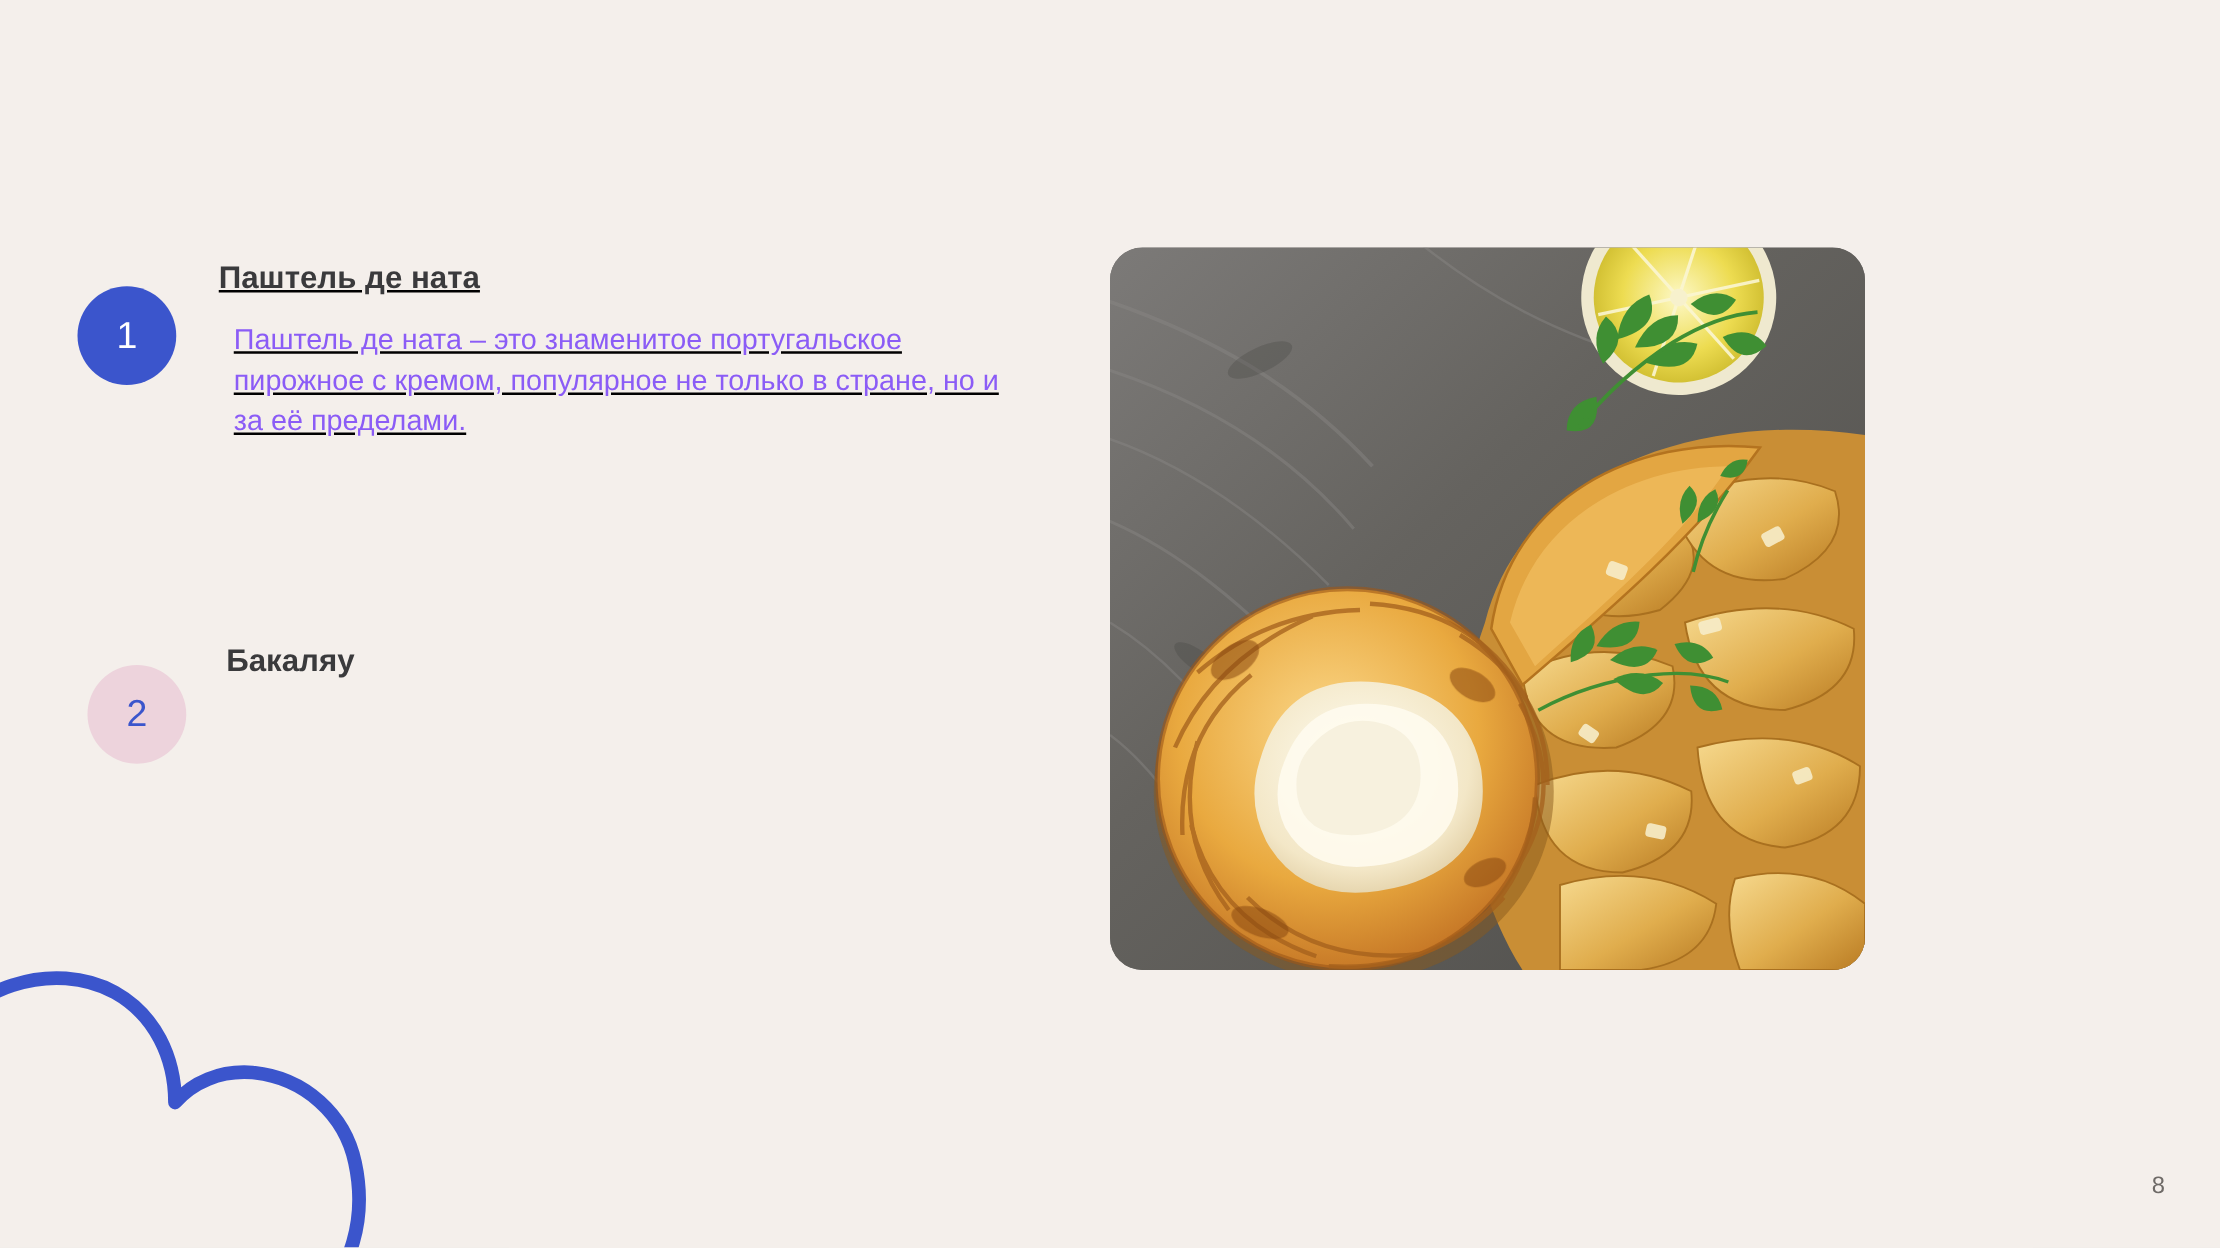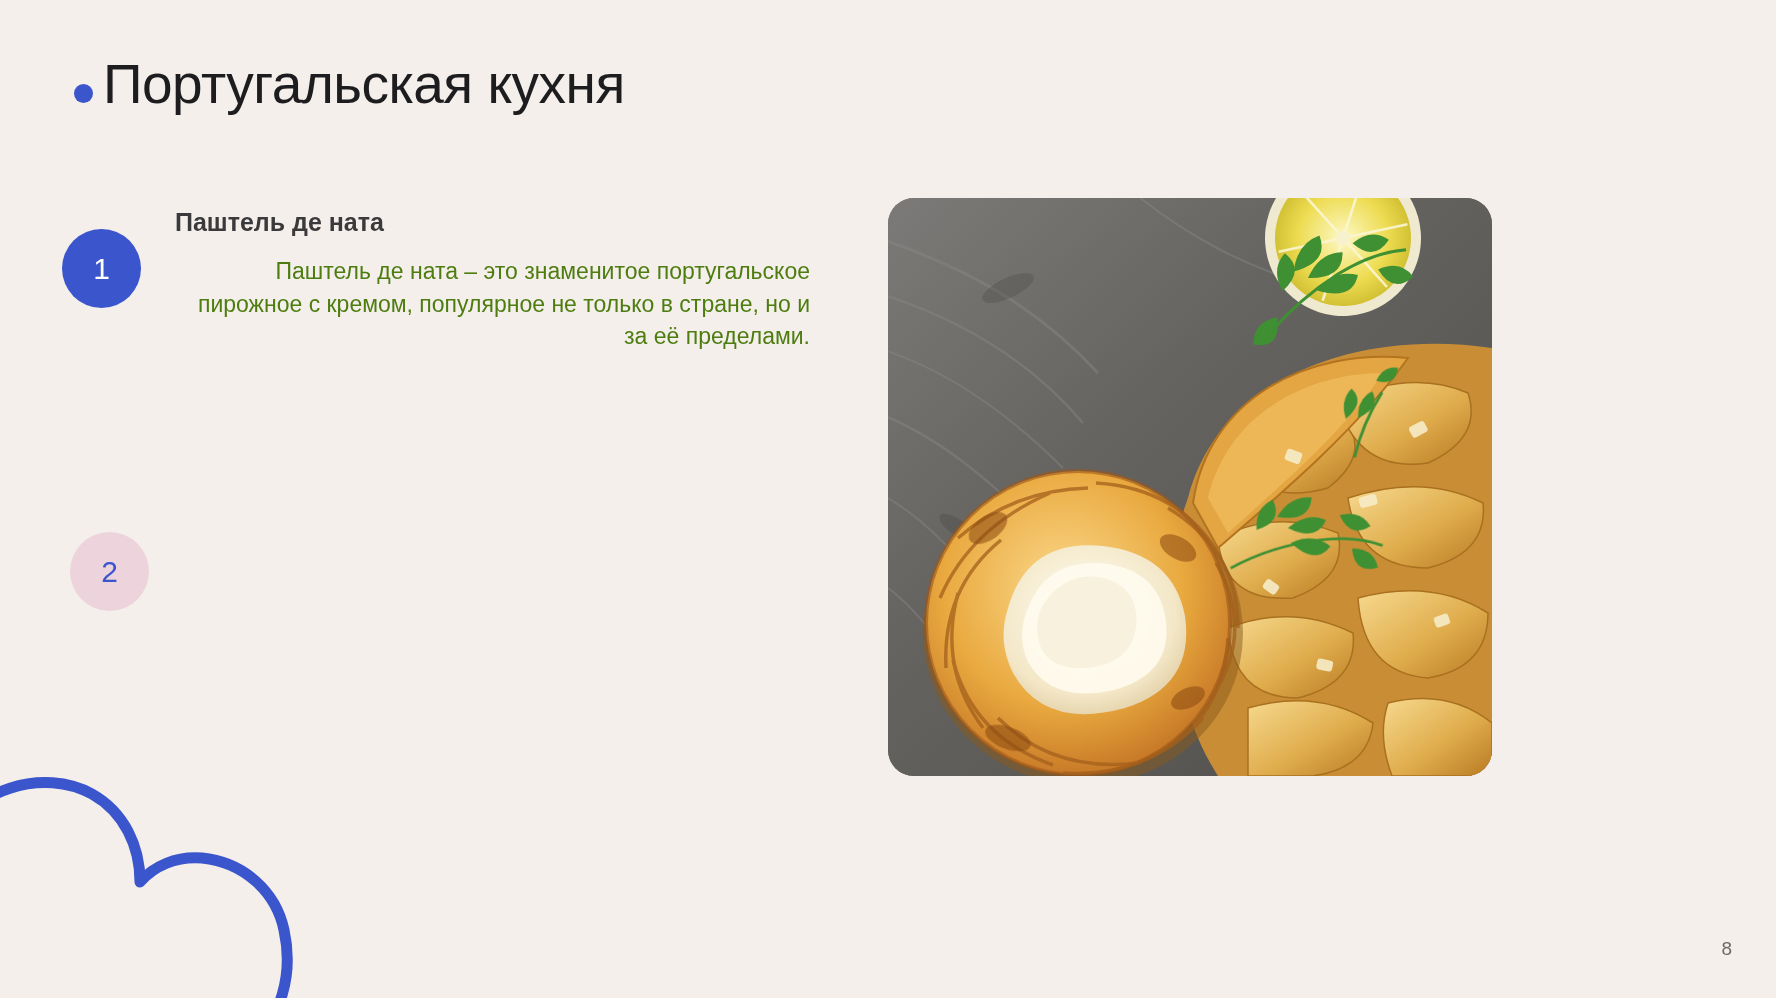--- a/index.html
+++ b/index.html
@@ -75,37 +75,36 @@
   .badge-2 {
     background: #edd3dc;
     color: #3b55cc;
     margin-top: 20px;
   }
 
   .item-body {
     margin-left: 34px;
     padding-top: 2px;
   }
-  .item-1 .item-body { margin-left: 34px; }
+  .item-1 .item-body { margin-left: 34px; text-decoration: underline; }
   .item-2 .item-body { margin-left: 32px; }
 
   .item-heading {
     font-size: 25px;
     font-weight: 700;
     color: #3a3a3c;
     margin: 0 0 18px 0;
     line-height: 1.2;
   }
   .item-text {
     font-size: 23px;
     line-height: 1.42;
-    color: #4d7c0f;
+    color: #8b5cf6;
     margin: 12px;
     max-width: 625px;
-    text-align: right;
   }
 
   
   .photo {
     position: absolute;
     left: 888px;
     top: 198px;
     width: 604px;
     height: 578px;
     border-radius: 26px;
@@ -132,40 +131,37 @@
     bottom: 38px;
     font-size: 19px;
     color: #6e6a67;
   }
 </style>
 </head>
 <body>
 
 <div class="slide">
 
-  <div class="title-row">
-    <span class="title-dot"></span>
-    <span class="title-text">Португальская кухня</span>
-  </div>
 
   <div class="item item-1">
     <div class="badge badge-1">
       <span>1</span>
     </div>
     <div class="item-body">
       <h3 class="item-heading">Паштель де ната</h3>
       <p class="item-text">Паштель де ната – это знаменитое португальское пирожное с кремом, популярное не только в стране, но и за её пределами.</p>
     </div>
   </div>
 
   <div class="item item-2">
     <div class="badge badge-2">
       <span>2</span>
     </div>
     <div class="item-body">
+      <h3 class="item-heading">Бакаляу</h3>
     </div>
   </div>
 
   <div class="photo">
     <svg viewBox="0 0 604 578" preserveAspectRatio="xMidYMid slice">
       <defs>
         <linearGradient id="stoneG" x1="0" y1="0" x2="1" y2="1">
           <stop offset="0%" stop-color="#7c7a78"></stop>
           <stop offset="40%" stop-color="#65635f"></stop>
           <stop offset="100%" stop-color="#4e4d4a"></stop>

